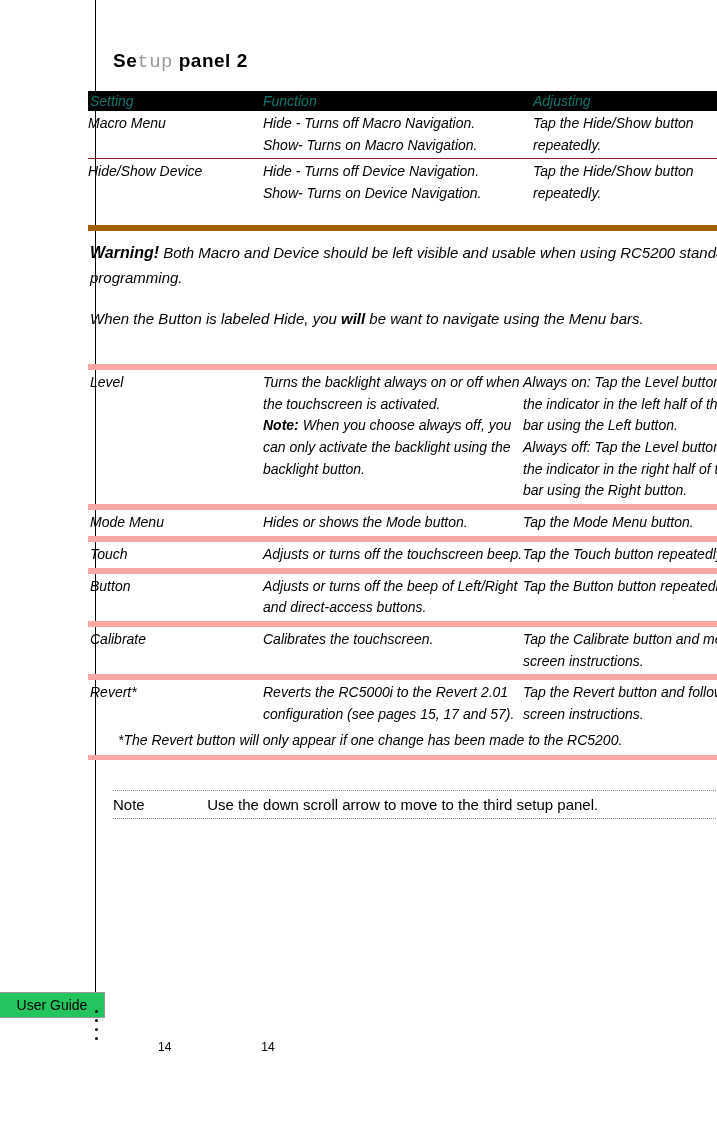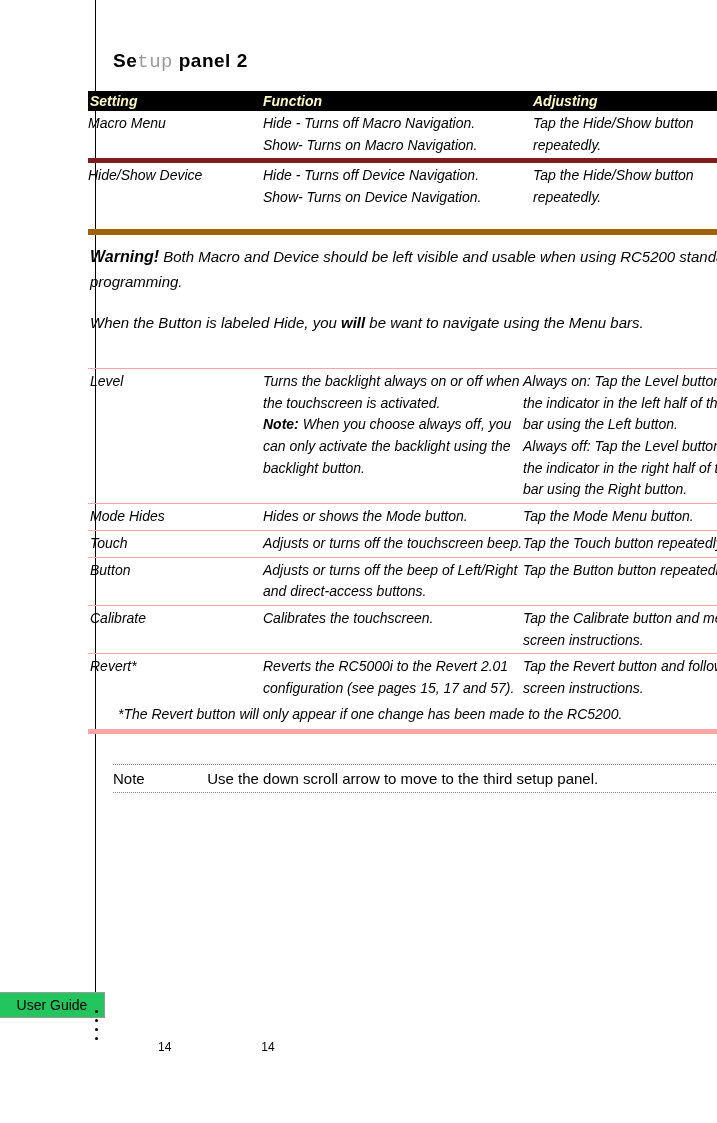--- a/index.html
+++ b/index.html
@@ -4,38 +4,38 @@
   <style>
     * { margin: 0; padding: 0; box-sizing: border-box; }
     body { font-family: Arial, Helvetica, sans-serif; width: 717px; height: 1123px; position: relative; background: #fff; color: #000; }
     .left-rule { position: absolute; left: 95px; top: 0; width: 1px; height: 1005px; background: #000; }
     .content { position: absolute; left: 88px; top: 0; width: 714px; padding: 50px 0 0 25px; }
     .title { font-size: 19px; font-weight: bold; margin-bottom: 18px; letter-spacing: 0.5px; font-family: Arial, Helvetica, sans-serif; }
     .title .se { font-weight: bold; }
     .title .tup { color: #999; font-family: 'Courier New', monospace; font-weight: normal; }
     .title .panel2 { font-weight: bold; }
     .table { width: 100%; border-collapse: collapse; font-style: italic; font-size: 14px; margin-left: -25px; width: calc(100% + 25px); }
-    .table th { background: #000; color: #fef9c3; font-weight: bold; text-align: left; padding: 2px 0 2px 0; }
+    .table th { background: #000; color: #0f766e; font-weight: normal; text-align: left; padding: 2px 0 2px 0; }
     .table th:first-child { padding-left: 2px; }
     .table td { vertical-align: top; padding: 2px 0; line-height: 1.55; }
     .table .col1 { width: 175px; }
     .table .col2 { width: 270px; }
     .table .col3 { width: auto; }
-    .row-border-top td { border-top: 5px solid #7f1d1d; margin-left: 6px; }
+    .row-border-top td { border-top: 1px solid #7f1d1d; margin-left: 6px; }
     .warning-block { font-style: italic; font-size: 15px; line-height: 1.55; margin: 18px 0 34px -25px; padding-left: 2px; border-top: 6px solid #a16207; padding-top: 10px; }
     .warning-block p { margin-bottom: 18px; }
     .warning-block p:last-child { margin-bottom: 0; }
     .warning-block .warning-label { font-weight: bold; font-size: 16px; }
     .warning-block .bold { font-weight: bold; }
     .table2 { width: 100%; border-collapse: collapse; font-style: italic; font-size: 14px; margin-left: -25px; width: calc(100% + 25px); }
     .table2 td { vertical-align: top; padding: 2px 0; line-height: 1.55; }
     .table2 .col1 { width: 175px; padding-left: 2px; }
     .table2 .col2 { width: 260px; }
     .table2 .col3 { width: auto; }
-    .table2 tr.tborder td { border-top: 1px solid #fca5a5; }
+    .table2 tr.tborder td { border-top: 6px solid #fca5a5; }
     .revert-note { font-style: italic; font-size: 14px; text-align: left; padding: 2px 0 4px 30px; border-bottom: 5px solid #fca5a5; margin-left: -25px; line-height: 1.55; }
     .note-box { margin-top: 30px; border-top: 1px dotted #888; border-bottom: 1px dotted #888; padding: 5px 0; font-size: 15px; }
     .note-box .note-label { display: inline-block; width: 90px; }
     .user-guide { position: absolute; left: 0; top: 992px; width: 105px; text-align: center; background: #22c55e; border: 1px solid #999; border-left: none; padding: 4px 0; font-size: 14px; }
     .page-numbers { position: absolute; left: 158px; top: 1040px; font-size: 12px; }
     .page-numbers span:first-child { display: inline-block; width: 100px; }
     .dots { position: absolute; left: 95px; top: 1010px; display: flex; flex-direction: column; gap: 6px; }
     .dots span { width: 3px; height: 3px; background: #000; border-radius: 50%; }
     .note-strong { font-weight: bold; }
   </style>
@@ -96,21 +96,21 @@
         <tr class="tborder">
       <td class="col1">Level</td>
       <td class="col2">
         <span>Turns the backlight always on or off when the touchscreen is activated.</span><br>
         <span class="note-strong">Note:</span><span> When you choose always off, you can only activate the backlight using the backlight button.</span>
       </td>
       <td class="col3" style="white-space: pre-line;">Always on: Tap the Level button and position the indicator in the left half of the indication bar using the Left button.
 Always off: Tap the Level button and position the indicator in the right half of the indication bar using the Right button.</td>
     </tr>
     <tr class="tborder">
-      <td class="col1">Mode Hides</td>
+      <td class="col1">Mode Menu</td>
       <td class="col2">Hides or shows the Mode button.</td>
       <td class="col3">Tap the Mode Menu button.</td>
     </tr>
     <tr class="tborder">
       <td class="col1">Touch</td>
       <td class="col2">Adjusts or turns off the touchscreen beep.</td>
       <td class="col3">Tap the Touch button  repeatedly.</td>
     </tr>
     <tr class="tborder">
       <td class="col1">Button</td>

